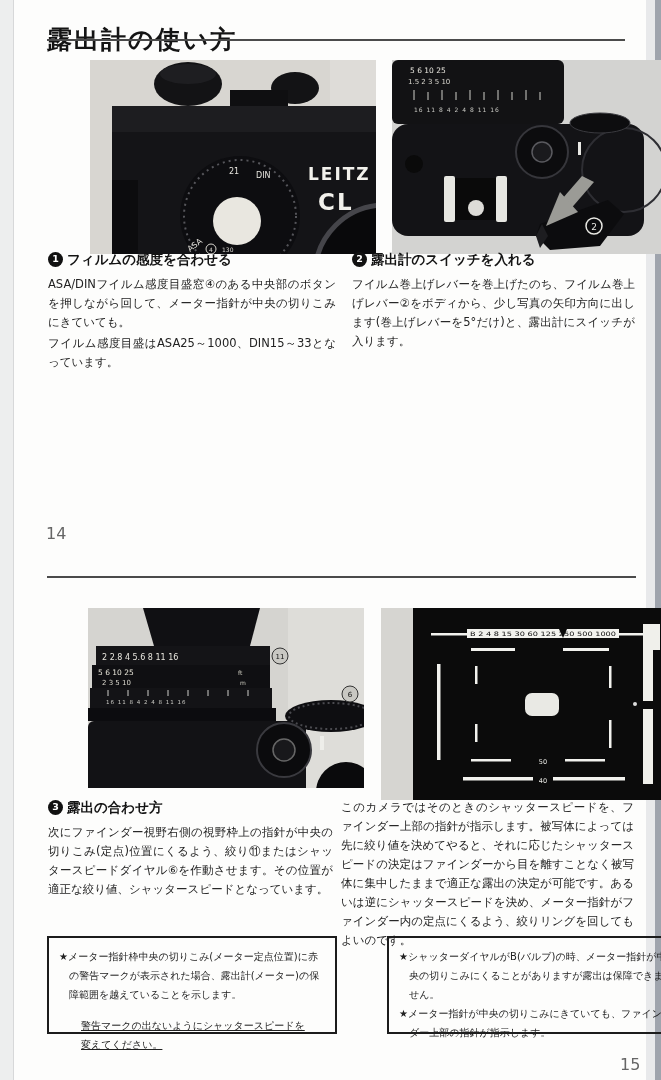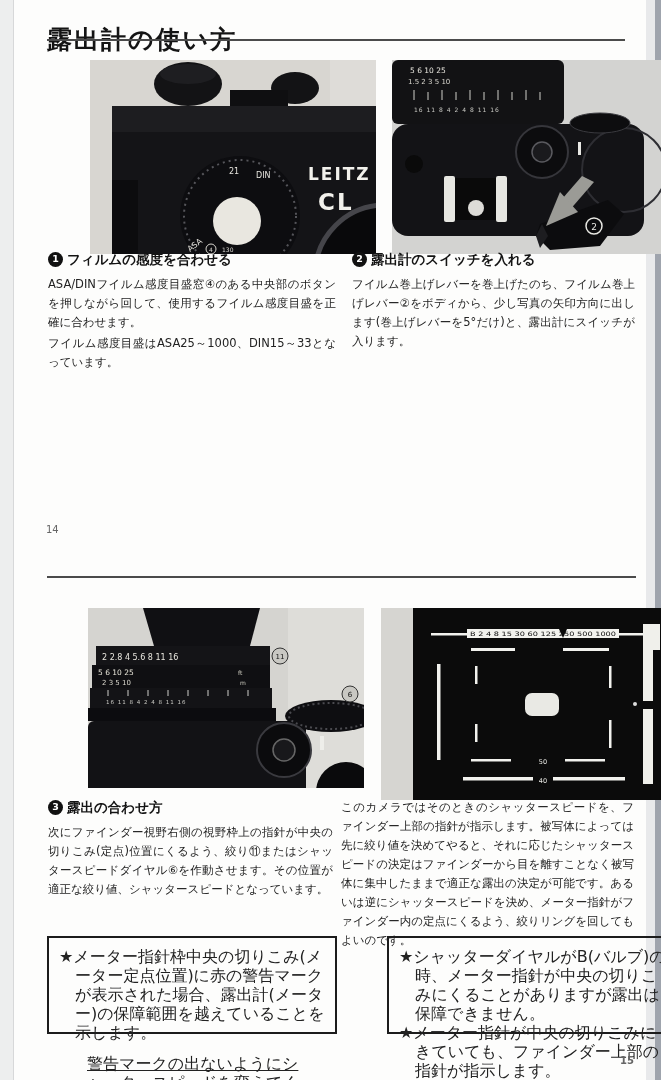--- a/index.html
+++ b/index.html
@@ -30,28 +30,28 @@
   .col{font-size:11.5px;line-height:19px;text-align:justify;}
   .col1{left:48px;top:250px;width:288px;}
   .col2{left:352px;top:250px;width:283px;}
   .col3{left:48px;top:798px;width:285px;}
   .col4{left:341px;top:798px;width:293px;}
   .step-heading{display:flex;align-items:center;gap:4px;font-size:13.5px;font-weight:bold;color:#141414;margin:0 0 7px 0;line-height:18px;}
   .stepnum{display:inline-flex;align-items:center;justify-content:center;width:15px;height:15px;border-radius:50%;
     background:#111;color:#fff;font-size:9.5px;font-weight:bold;flex:0 0 auto;}
   .col p{margin:0 0 2px 0;}
   
-  .warnbox{border:2px solid #1c1c1c;padding:9px 10px 6px 10px;font-size:16px;line-height:19px;}
+  .warnbox{border:2px solid #1c1c1c;padding:9px 10px 6px 10px;font-size:10px;line-height:19px;}
   .warnbox-left{left:47px;top:936px;width:266px;height:79px;}
   .warnbox-right{left:339px;top:936px;width:272px;height:79px;margin-left:48px;}
   .hang{padding-left:1em;text-indent:-1em;margin:0;}
   .indent{padding-left:1em;margin:12px;text-decoration:underline;}
-  .pagenum{font-size:10px;color:#666;}
+  .pagenum{font-size:16px;color:#666;}
   .pagenum-top{left:46px;top:524px;}
-  .pagenum-bottom{left:620px;top:1055px;font-weight:bold;}
+  .pagenum-bottom{left:620px;top:1055px;}
 </style>
 </head>
 <body>
 
 <div class="abs scan-left"></div>
 <div class="abs scan-right-light"></div>
 <div class="abs scan-right-dark"></div>
 
 <h1 class="abs page-title">露出計の使い方</h1>
 <div class="abs rule title-rule"></div>
@@ -132,21 +132,21 @@
       <polygon points="154,166 186,152 168,132" fill="#9b9b96"></polygon>
     </g>
   </svg>
 </figure>
 
 <div class="abs col col1">
   <div class="step-heading">
     <span class="stepnum">1</span>
     <span>フィルムの感度を合わせる</span>
   </div>
-  <p>ASA/DINフイルム感度目盛窓④のある中央部のボタンを押しながら回して、使用するフイルム感度目盛を正確に合わせます。</p>
+  <p>ASA/DINフイルム感度目盛窓④のある中央部のボタンを押しながら回して、メーター指針が中央の切りこみにきていても。</p>
   <p>フイルム感度目盛はASA25～1000、DIN15～33となっています。</p>
 </div>
 
 <div class="abs col col2">
   <div class="step-heading">
     <span class="stepnum">2</span>
     <span>露出計のスイッチを入れる</span>
   </div>
   <p>フイルム巻上げレバーを巻上げたのち、フイルム巻上げレバー②をボディから、少し写真の矢印方向に出します(巻上げレバーを5°だけ)と、露出計にスイッチが入ります。</p>
 </div>

